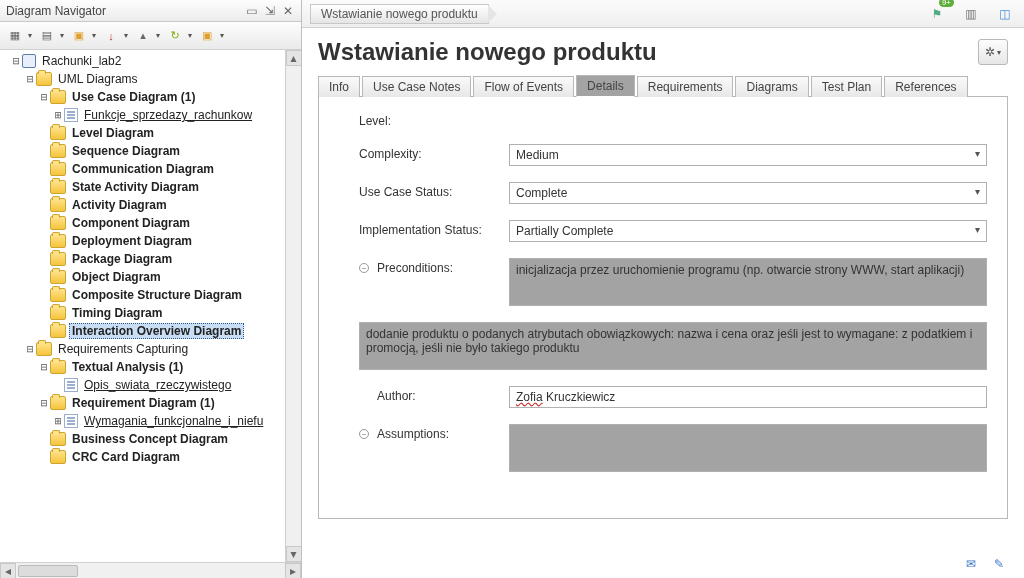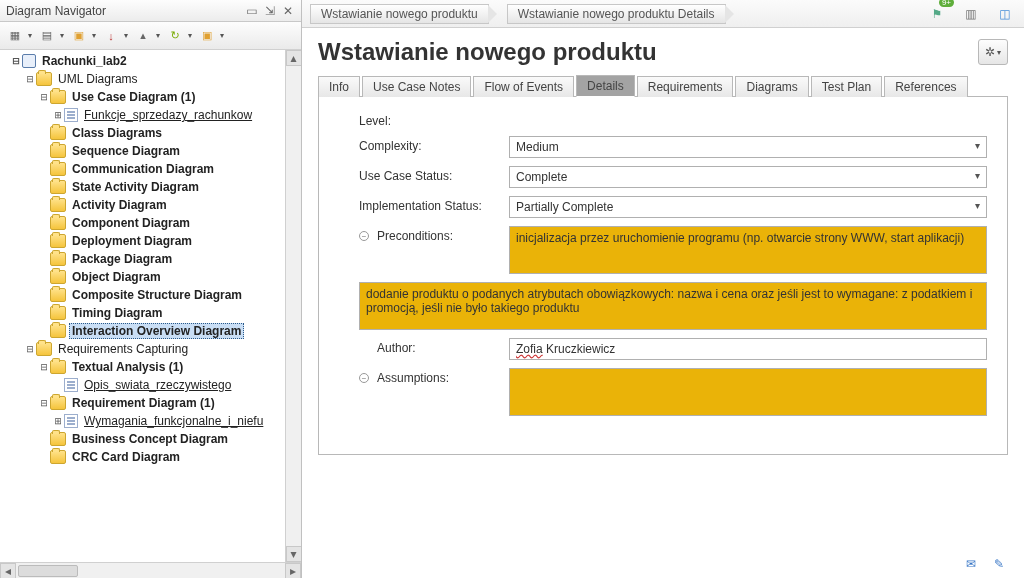--- a/index.html
+++ b/index.html
@@ -22,21 +22,21 @@
   .twisty.none { visibility: hidden; }
   .fold { width: 16px; height: 14px; background: linear-gradient(#ffe28a,#f5c43c); border: 1px solid #cda62f; border-radius: 2px; margin-right: 3px; position: relative; }
   .fold::before { content:""; position:absolute; top:-3px; left:1px; width:6px; height:3px; background:#ffe28a; border:1px solid #cda62f; border-bottom:none; border-radius:2px 2px 0 0; }
   .doc-ico { width: 14px; height: 14px; background:#fff; border:1px solid #9caecd; margin-right:3px; position:relative; }
   .doc-ico::before { content:""; position:absolute; left:2px; top:2px; right:2px; height:2px; background:#9caecd; box-shadow: 0 3px 0 #9caecd, 0 6px 0 #9caecd; }
   .root-ico { width:14px; height:14px; background:#e8effa; border:1px solid #5b7dab; margin-right:3px; border-radius:2px; }
   .label { padding: 1px 3px; color: #222; }
   .label.bold { font-weight: bold; }
   .label.link { text-decoration: underline; }
   .label.sel { background: #c9def5; border: 1px dotted #2a5a8a; padding: 0 2px; }
-  .indent-1 { padding-left: 6px; font-weight: bold; }
+  .indent-1 { padding-left: 6px; }
   .indent-2 { padding-left: 20px; }
   .indent-3 { padding-left: 34px; }
   .indent-4 { padding-left: 48px; }
   .hscroll { height: 16px; background:#f0f0f0; border-top:1px solid #d0d0d0; display:flex; align-items:center; }
   .hscroll .arrow { width:16px; height:16px; display:flex; align-items:center; justify-content:center; color:#666; background:#e4e4e4; border:1px solid #c8c8c8; }
   .hscroll .thumb { width:60px; height:12px; background:#dcdcdc; border:1px solid #bbb; border-radius:2px; margin-left:2px; }
   .vscroll { position:absolute; right:0; top:0; bottom:0; width:16px; background:#f0f0f0; border-left:1px solid #d0d0d0; display:flex; flex-direction:column; align-items:center; }
   .vscroll .arrow { width:16px; height:16px; display:flex; align-items:center; justify-content:center; color:#666; background:#e4e4e4; border:1px solid #c8c8c8; }
   .vscroll .track { flex:1; }
 
@@ -53,28 +53,28 @@
   .content { flex:1; padding:10px 16px 8px 16px; overflow:auto; position:relative; }
   .header-row { display:flex; align-items:center; margin-bottom:8px; }
   h1 { font-size:24px; font-weight:bold; color:#333; flex:1; }
   .gear-btn { width:30px; height:26px; background:linear-gradient(#fdfdfd,#e6e6e6); border:1px solid #b8b8b8; border-radius:3px; display:flex; align-items:center; justify-content:center; gap:2px; color:#555; cursor:pointer; }
 
   .tabs { display:flex; border-bottom:1px solid #b8b8b8;align-items:flex-end; }
   .tab { padding:3px 10px; background:linear-gradient(#fafafa,#e7e7e7); border:1px solid #b8b8b8; border-bottom:none; margin-right:2px; color:#444; cursor:pointer; position:relative; top:1px; }
   .tab.active { background:#a3a3a3; border-bottom:1px solid #fff; font-weight:normal; }
 
   .form { border:1px solid #b8b8b8; border-top:none; padding:14px 20px 30px 40px; }
-  .form-row { display:flex; align-items:flex-start; margin-bottom:8px; }
+  .form-row { display:flex; align-items:flex-start; margin-bottom:16px; }
   .form-label { width:150px; padding-top:3px; color:#333; display:flex; align-items:center; gap:4px; }
   .collapse-dot { width:10px; height:10px; border:1px solid #999; border-radius:50%; display:inline-flex; align-items:center; justify-content:center; font-size:8px; color:#777; margin-right:4px; }
   .collapse-dot::before { content:"−"; }
   .form-field { flex:1; }
   .combo { width:100%; border:1px solid #b0b0b0; background:#fff; padding:3px 20px 3px 6px; color:#333; position:relative; }
   .combo::after { content:"▾"; position:absolute; right:6px; top:3px; color:#555; font-size:10px; }
-  .textarea { width:100%; border:1px solid #b0b0b0; background:#eab308; padding:4px 6px; color:#333; min-height:48px; resize:none; font-family:inherit; font-size:12px; }
+  .textarea { width:100%; border:1px solid #b0b0b0; background:#a3a3a3; padding:4px 6px; color:#333; min-height:48px; resize:none; font-family:inherit; font-size:12px; }
   .textinput { width:100%; border:1px solid #b0b0b0; background:#fff; padding:3px 6px; color:#333; }
   .redwave { text-decoration: underline wavy #cc3333; text-decoration-skip-ink: none; }
 
   .footer-icons { position:absolute; bottom:6px; right:16px; display:flex; gap:10px; }
   .footer-icons .fi { width:18px; height:16px; display:flex; align-items:center; justify-content:center; color:#3b78c7; cursor:pointer; }
 </style>
 </head>
 <body>
 
 <div class="nav-pane">
@@ -121,21 +121,21 @@
             <span class="label bold">Use Case Diagram (1)</span>
           </div>
           <div class="tree-row indent-4">
             <span class="twisty plus"></span>
             <span class="doc-ico"></span>
             <span class="label link">Funkcje_sprzedazy_rachunkow</span>
           </div>
           <div class="tree-row indent-3">
             <span class="twisty none"></span>
             <span class="fold"></span>
-            <span class="label bold">Class Diagrams</span>
+            <span class="label bold">Level Diagram</span>
           </div>
           <div class="tree-row indent-3">
             <span class="twisty none"></span>
             <span class="fold"></span>
             <span class="label bold">Sequence Diagram</span>
           </div>
           <div class="tree-row indent-3">
             <span class="twisty none"></span>
             <span class="fold"></span>
             <span class="label bold">Communication Diagram</span>
@@ -236,21 +236,20 @@
     <div class="thumb"></div>
     <div style="flex:1"></div>
     <div class="arrow">▸</div>
   </div>
 </div>
 
 <div class="main">
   <div class="crumbbar">
     <span class="crumb">Wstawianie nowego produktu</span>
     <span style="width:6px"></span>
-    <span class="crumb">Wstawianie nowego produktu Details</span>
     <span class="spacer"></span>
     <span class="ribtn badge">⚑<span class="bubble">9+</span></span>
     <span class="ribtn" style="color:#777">▥</span>
     <span class="ribtn" style="color:#4a90d9">◫</span>
   </div>
 
   <div class="content">
     <div class="header-row">
       <h1>Wstawianie nowego produktu</h1>
       <div class="gear-btn">

